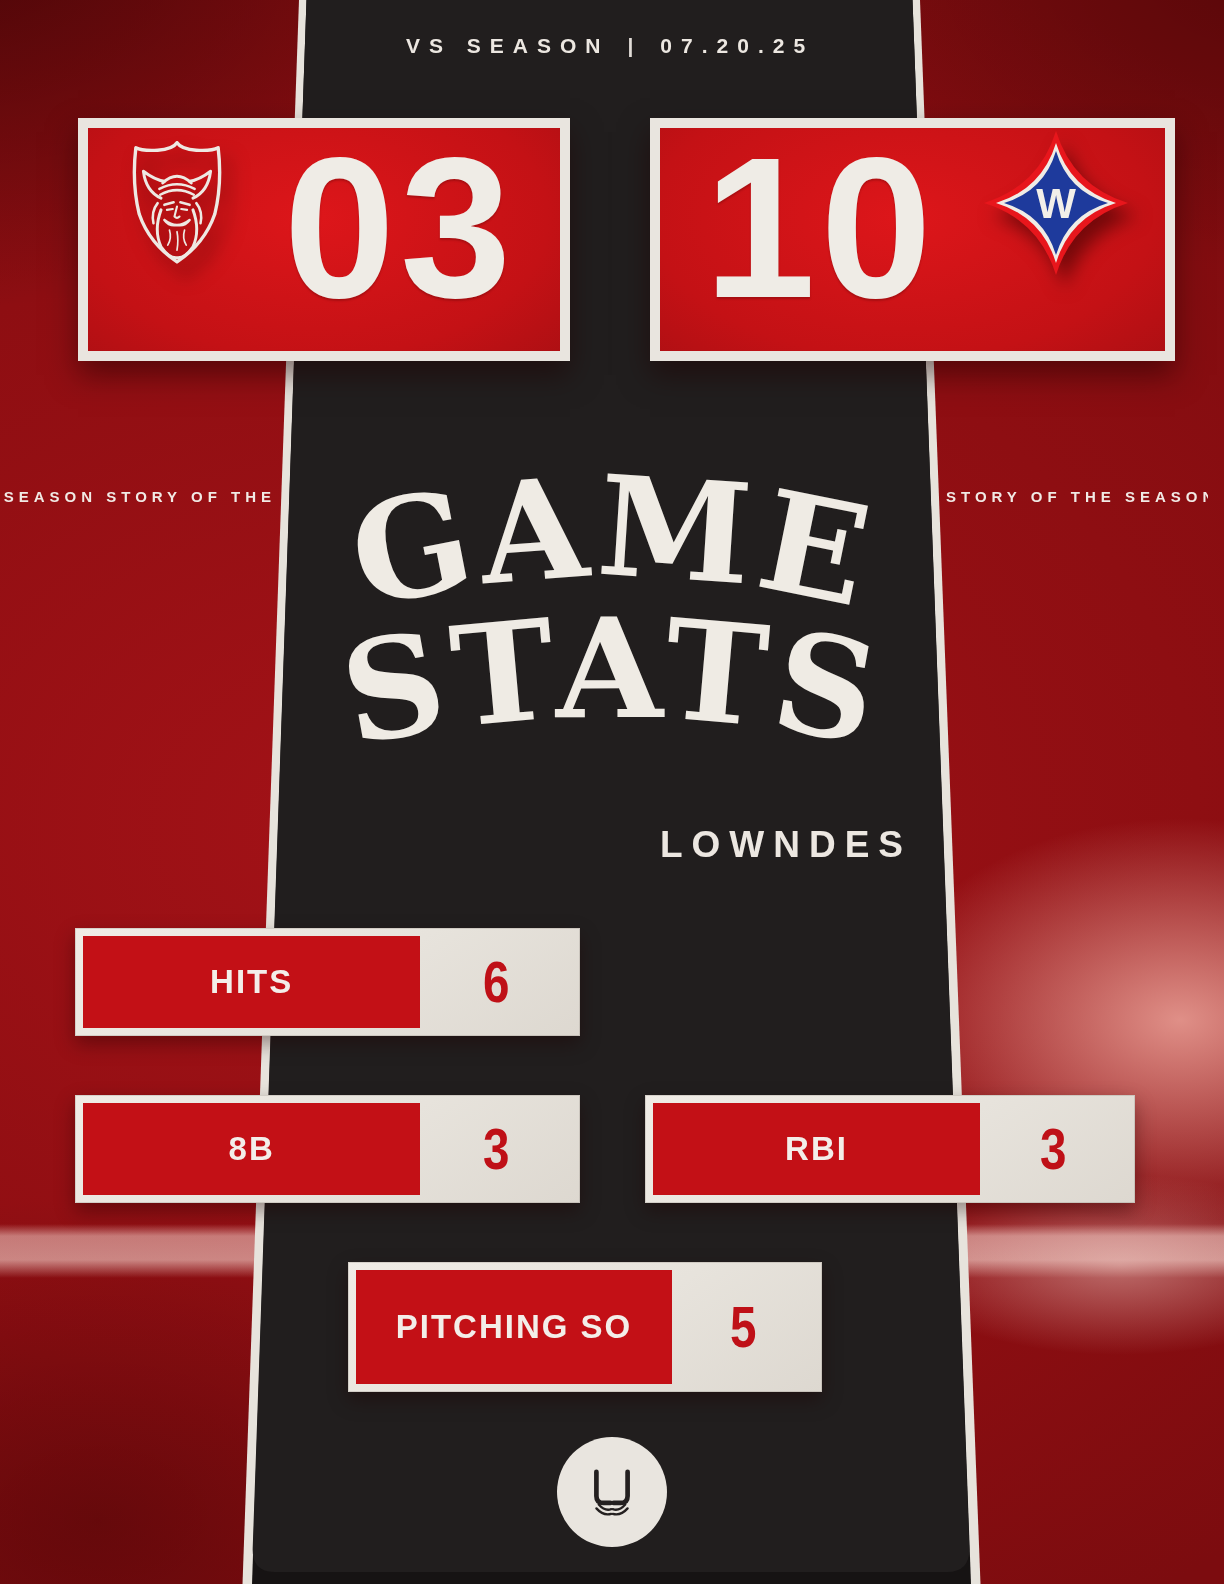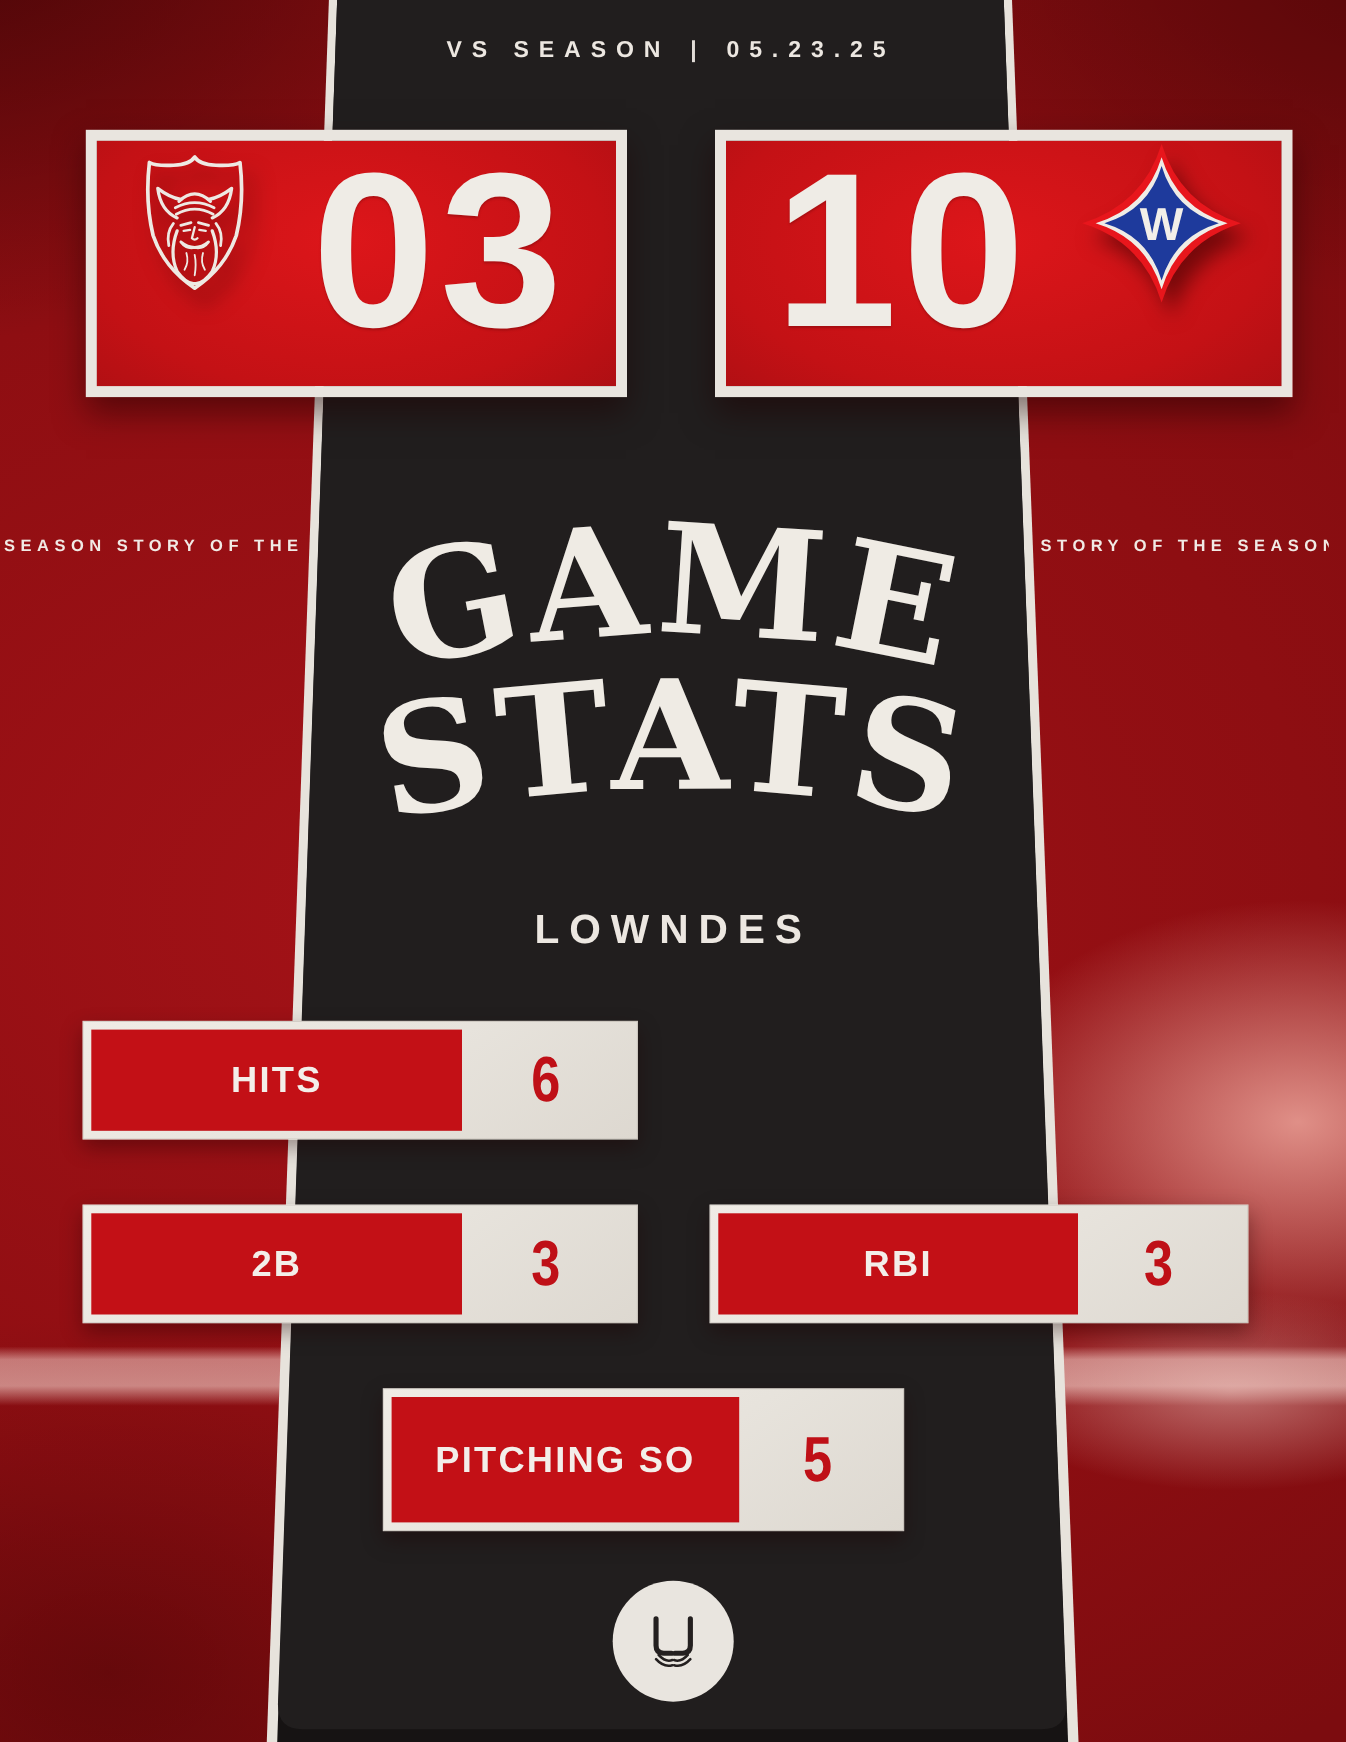--- a/index.html
+++ b/index.html
@@ -53,21 +53,21 @@
   .side-text.right{left:946px;width:262px;text-align:left;}
 
   
   .arch-title{position:absolute;left:292px;top:438px;}
   .arch-title text{
     font-family:"DejaVu Serif",serif;font-weight:bold;font-size:138px;
     fill:#efebe4;letter-spacing:5px;
   }
 
   .team-name{
-    position:absolute;top:824px;left:312px;width:600px;text-align:center;
+    position:absolute;top:824px;left:312px;width:600px;text-align:right;
     color:#ece7e1;font-weight:bold;font-size:37px;letter-spacing:9px;
   }
 
   
   .stat-bar{
     position:absolute;height:108px;box-sizing:border-box;padding:8px;
     background:linear-gradient(145deg,#f0ece6 0%,#e7e3dc 55%,#ddd8d0 100%);
     box-shadow:inset 0 0 0 1px rgba(125,115,105,.22), 0 8px 18px rgba(30,0,0,.4);
     display:flex;align-items:stretch;
   }
@@ -97,21 +97,21 @@
 
 <div class="poster">
 
   <svg class="column-svg" width="1224" height="1584" viewBox="0 0 1224 1584">
     <path d="M299,0 L920,0 L980.5,1584 L242.5,1584 Z" fill="#e7e3dc"></path>
     <path d="M306.5,0 L912.5,0 L971,1584 L252,1584 Z" fill="#161313"></path>
     <path d="M306.5,0 L912.5,0 L969.3,1548 Q970.2,1572 947,1572 L275,1572 Q251.8,1572 252.7,1548 Z" fill="#211e1e"></path>
   </svg>
 
   <div class="header">
-    <span>VS SEASON</span><span class="divider">|</span><span>05.23.25</span>
+    <span>VS SEASON</span><span class="divider">|</span><span>07.20.25</span>
   </div>
 
   <div class="score-box home">
     <svg class="team-logo" width="126" height="152" viewBox="0 0 150 170" fill="none" stroke="#eee9e3" stroke-linecap="round" stroke-linejoin="round">
       <path stroke-width="4" d="M75,12 Q70,20 52,21 Q33,22 26,18 Q21,60 30,97 Q42,132 75,154 Q108,132 120,97 Q129,60 124,18 Q117,22 98,21 Q80,20 75,12 Z"></path>
       <path stroke-width="3.5" d="M56,78 Q38,70 35,46 Q48,56 60,58"></path>
       <path stroke-width="3.5" d="M94,78 Q112,70 115,46 Q102,56 90,58"></path>
       <path stroke-width="3.5" d="M58,60 Q75,44 92,60"></path>
       <path stroke-width="3" d="M54,67 Q75,56 96,67"></path>
       <path stroke-width="3" d="M55,74 Q75,63 95,74"></path>
@@ -154,21 +154,21 @@
 
   <div class="team-name">LOWNDES</div>
 
   <div class="stat-bar bar-hits">
     <div class="label-box">HITS</div>
     <div class="value">
         <span>6</span>
       </div>
   </div>
   <div class="stat-bar bar-2b">
-    <div class="label-box">2B</div>
+    <div class="label-box">8B</div>
     <div class="value">
         <span>3</span>
       </div>
   </div>
   <div class="stat-bar bar-rbi">
     <div class="label-box">RBI</div>
     <div class="value">
         <span>3</span>
       </div>
   </div>

